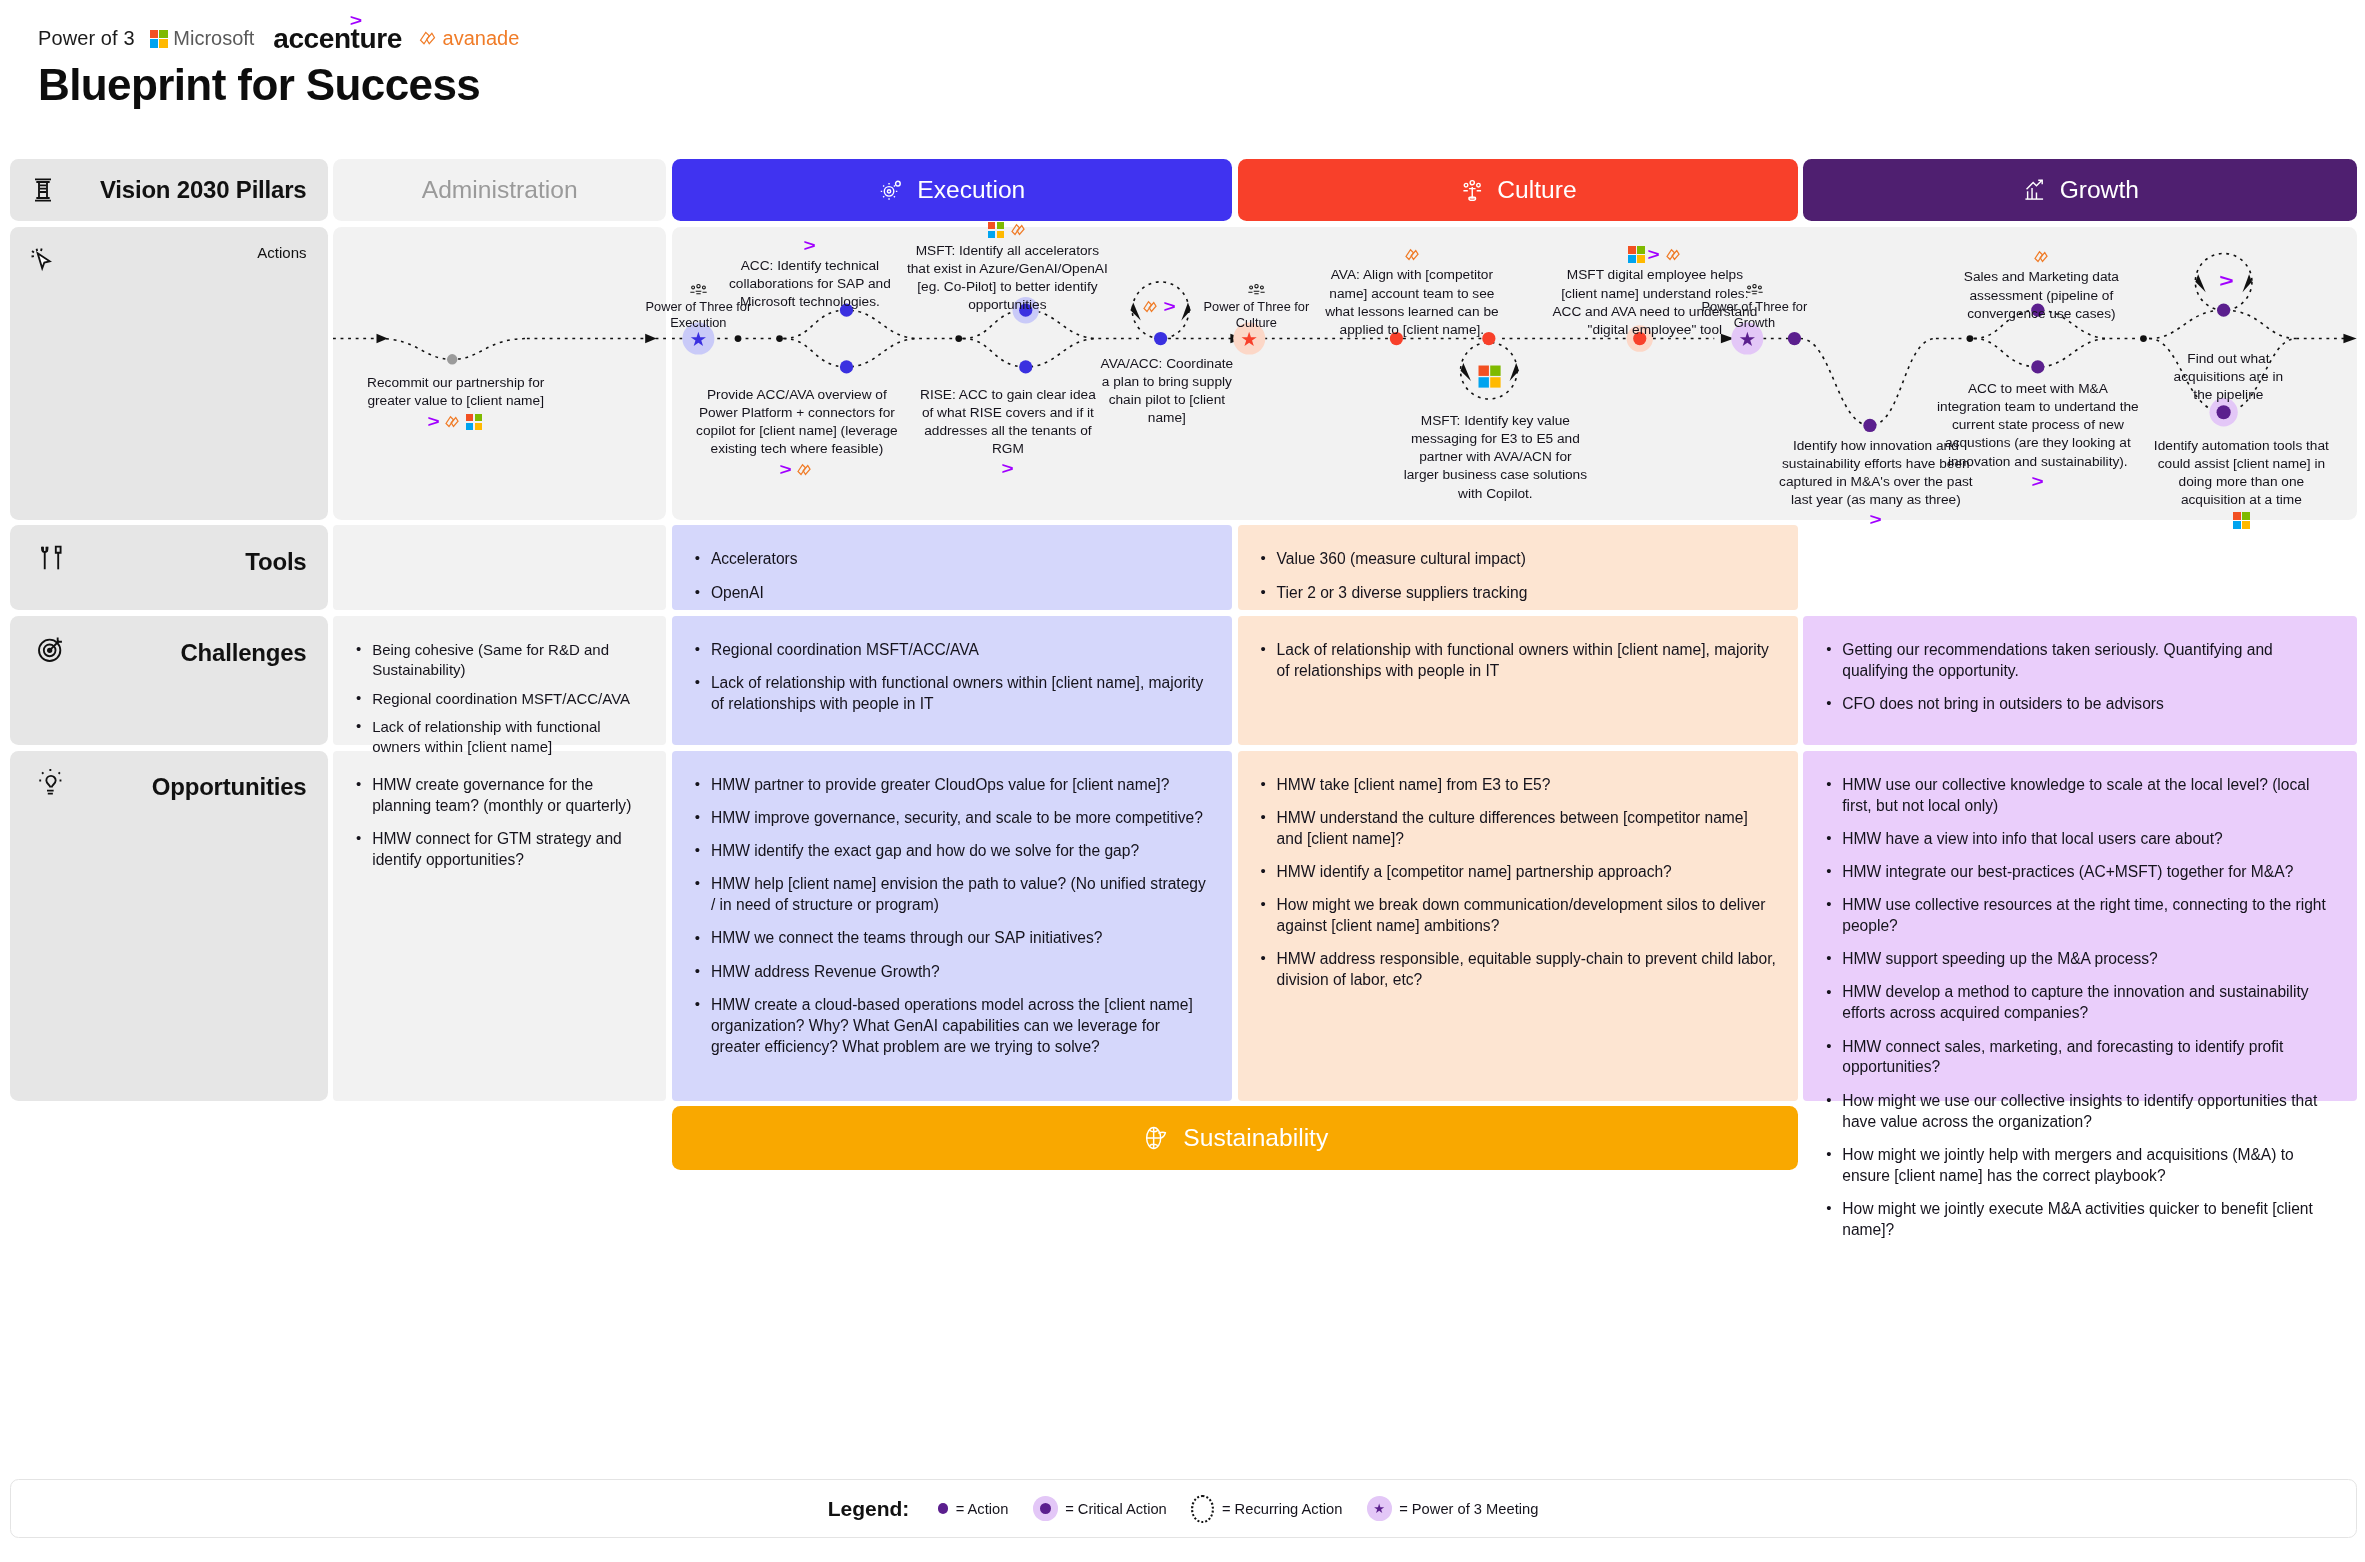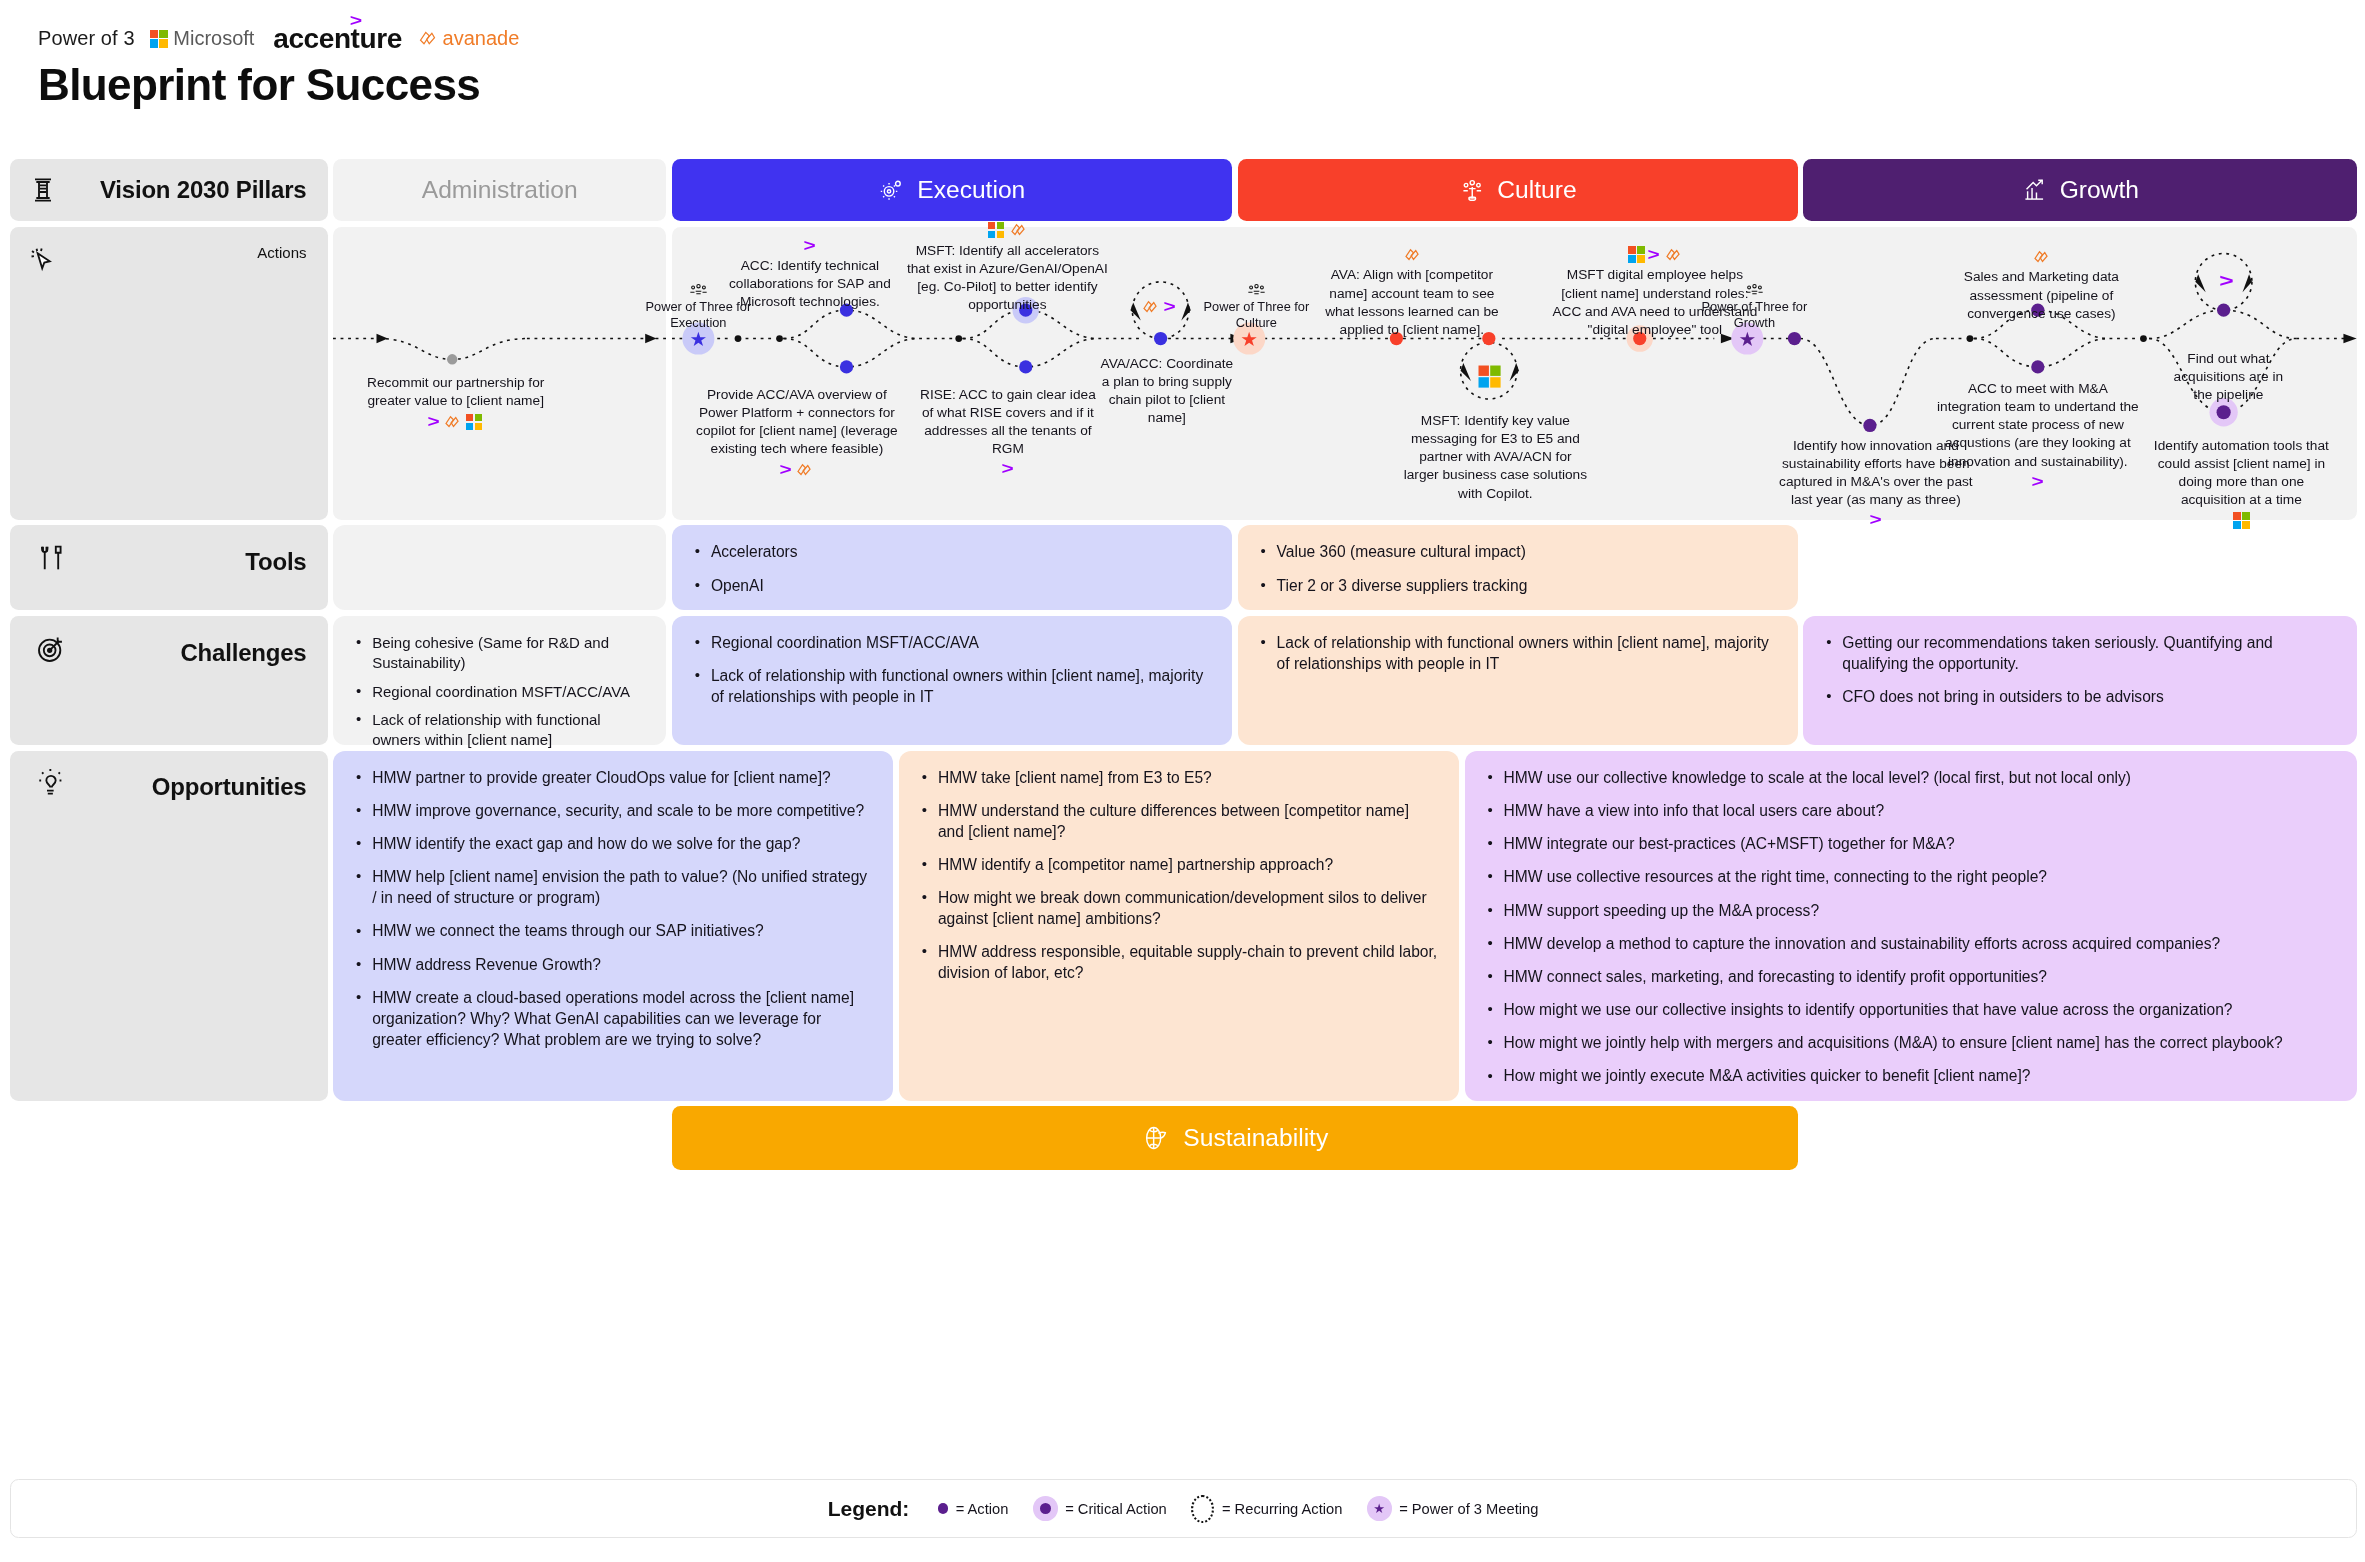--- a/index.html
+++ b/index.html
@@ -40,21 +40,21 @@
   .rowlabel.compact { align-items: center; }
   .ico { width: 32px; height: 32px; flex: 0 0 32px; }
   .ico svg { width: 32px; height: 32px; display: block; }
 
   .colhdr {
     border-radius: 8.5px; height: 62px;
     display: flex; align-items: center; justify-content: center; gap: 12.3px;
     font-size: 24.6px; color: #fff;
   }
   .colhdr.admin { background: #f2f2f2; color: #9a9a9a; }
-  .cell { border-radius: 12px; padding: 17px 21px; }
+  .cell { border-radius: 4px; padding: 24px 21px; }
 
   .c-admin { flex: 0 0 333px; }
   .c-exec  { flex: 0 0 560px; }
   .c-cult  { flex: 0 0 560px; }
   .c-grow  { flex: 1 1 auto; }
 
   .bg-admin { background: #f2f2f2; }
   .bg-exec  { background: #d5d7fb; }
   .bg-cult  { background: #fde5d2; }
   .bg-grow  { background: #eacefb; }
@@ -555,20 +555,26 @@
       <div class="rowlabel" style="height:350px;">
         <span class="ico">
           <svg viewBox="0 0 24 24" fill="none" stroke="#111" stroke-width="1.4">
               <path d="M9 17h5M9.6 19.2h3.8"></path>
               <path d="M11.5 14.6c0-2-3-2.6-3-5.2a3.5 3.5 0 0 1 7 0c0 2.6-3 3.2-3 5.2"></path>
               <path d="M11.5 2.2V.8M4.6 9.4H3.2M19.8 9.4h-1.4M6.3 4.3 5.3 3.3M17.7 4.3l1-1"></path>
             </svg>
         </span>
         <span class="rl-txt">Opportunities</span>
       </div>
+      <div class="cell c-admin bg-admin" style="height:350px;">
+        <ul class="bl">
+            <li>HMW create governance for the planning team? (monthly or quarterly)</li>
+            <li>HMW connect for GTM strategy and identify opportunities?</li>
+          </ul>
+      </div>
       <div class="cell c-exec bg-exec" style="height:350px;">
         <ul class="bl">
             <li>HMW partner to provide greater CloudOps value for [client name]?</li>
             <li>HMW improve governance, security, and scale to be more competitive?</li>
             <li>HMW identify the exact gap and how do we solve for the gap?</li>
             <li>HMW help [client name] envision the path to value? (No unified strategy / in need of structure or program)</li>
             <li>HMW we connect the teams through our SAP initiatives?</li>
             <li>HMW address Revenue Growth?</li>
             <li>HMW create a cloud-based operations model across the [client name] organization? Why? What GenAI capabilities can we leverage for greater efficiency? What problem are we trying to solve?</li>
           </ul>

